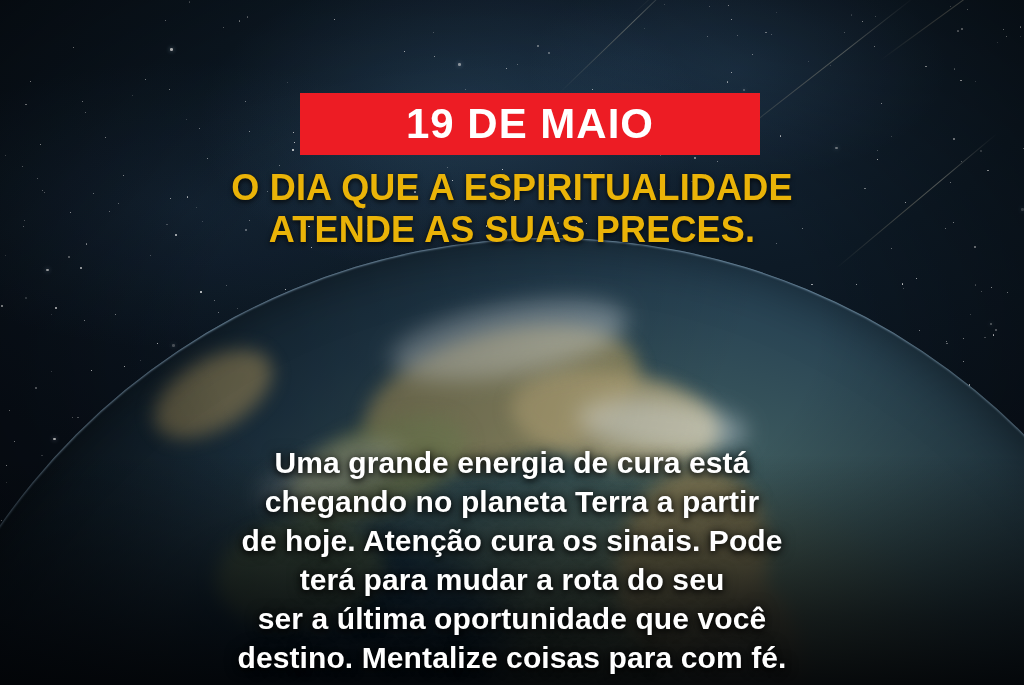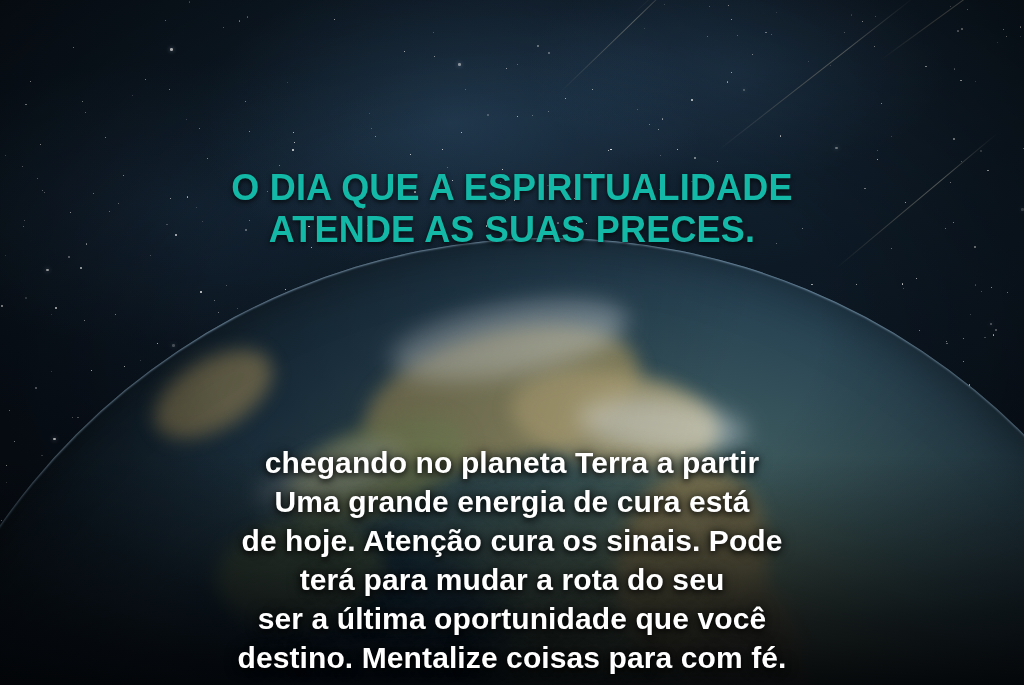--- a/index.html
+++ b/index.html
@@ -156,21 +156,21 @@
     letter-spacing: 1px;
     line-height: 1;
     white-space: nowrap;
   }
 
   .headline {
     position: absolute;
     left: 0; right: 0;
     top: 167px;
     text-align: center;
-    color: #14b8a6;
+    color: #eab308;
     font-size: 36px;
     font-weight: bold;
     line-height: 1.16;
     letter-spacing: .2px;
     text-shadow: 0 2px 5px rgba(0,0,0,.75);
     padding: 0 40px;
   }
   .headline .hl-line { display: block; white-space: nowrap; }
 
   .body-copy {
@@ -482,29 +482,32 @@
       <div class="cloud c3"></div>
       <div class="cloud c4"></div>
       <div class="terminator"></div>
     </div>
     <div class="earth-rim"></div>
   </div>
 
   <div class="vignette"></div>
   <div class="bottom-shade"></div>
 
+  <div class="date-banner">
+    <span>19 DE MAIO</span>
+  </div>
 
   <div class="headline">
     <span class="hl-line">O DIA QUE A ESPIRITUALIDADE</span>
     <span class="hl-line">ATENDE AS SUAS PRECES.</span>
   </div>
 
   <div class="body-copy">
+    <span class="bc-line">Uma grande energia de cura está</span>
     <span class="bc-line">chegando no planeta Terra a partir</span>
-    <span class="bc-line">Uma grande energia de cura está</span>
     <span class="bc-line">de hoje. Atenção cura os sinais. Pode</span>
     <span class="bc-line">terá para mudar a rota do seu</span>
     <span class="bc-line">ser a última oportunidade que você</span>
     <span class="bc-line">destino. Mentalize coisas para com fé.</span>
   </div>
 
 
 </div>
 
 </body></html>

